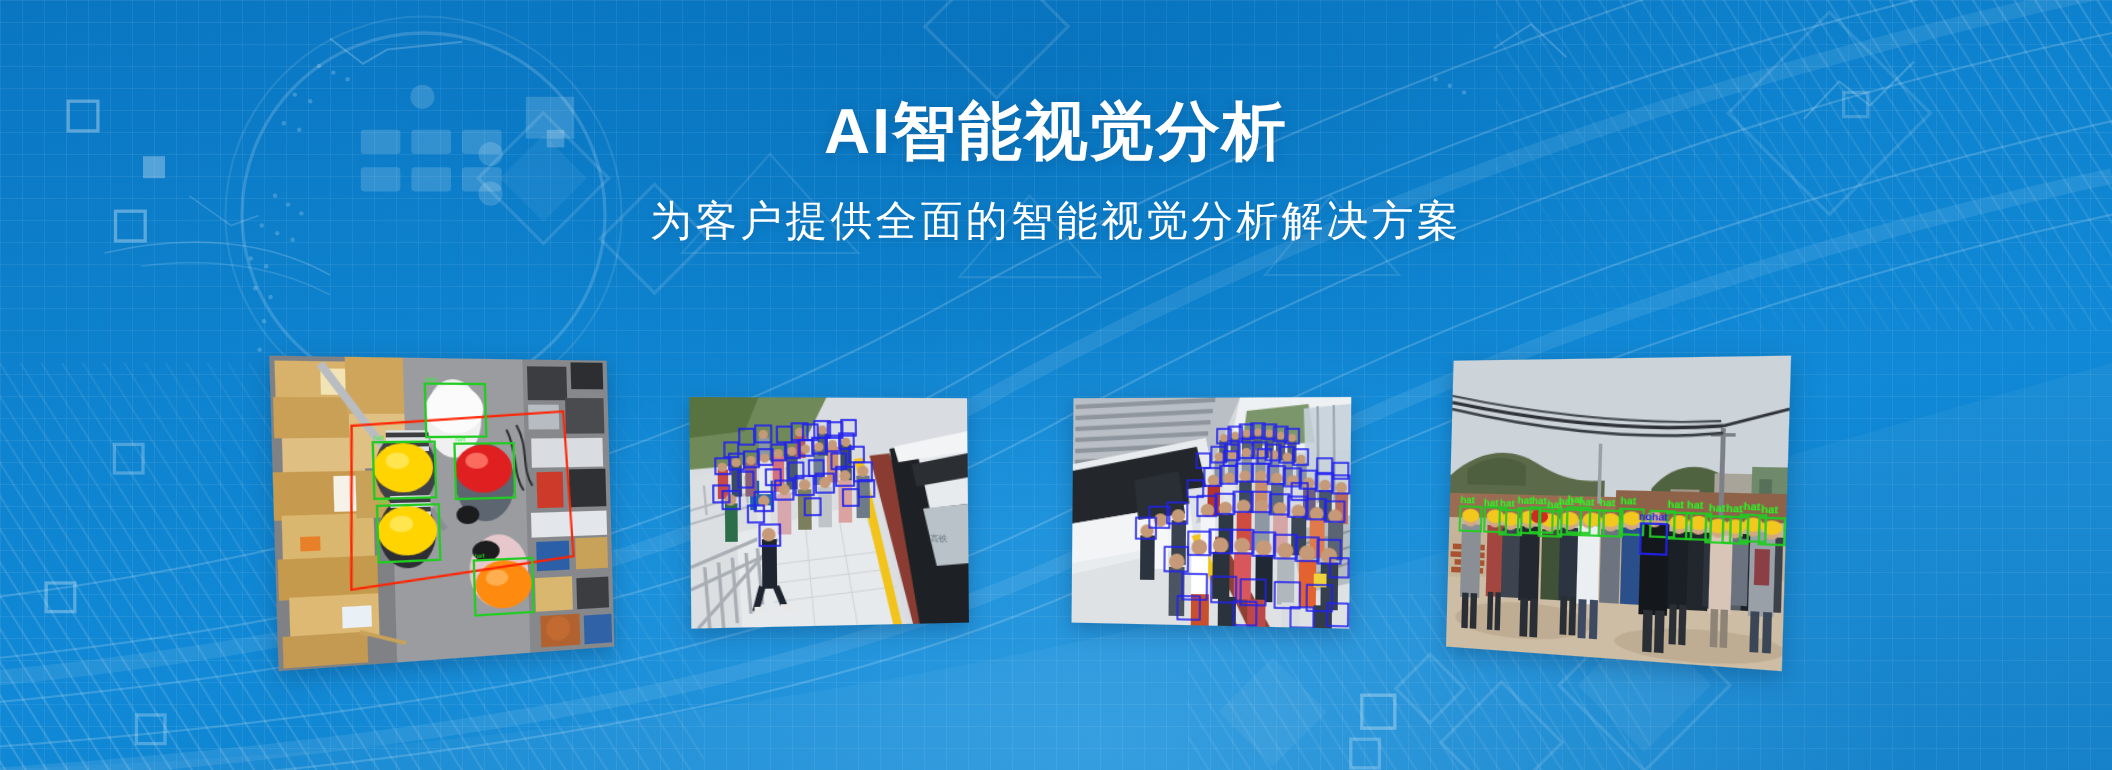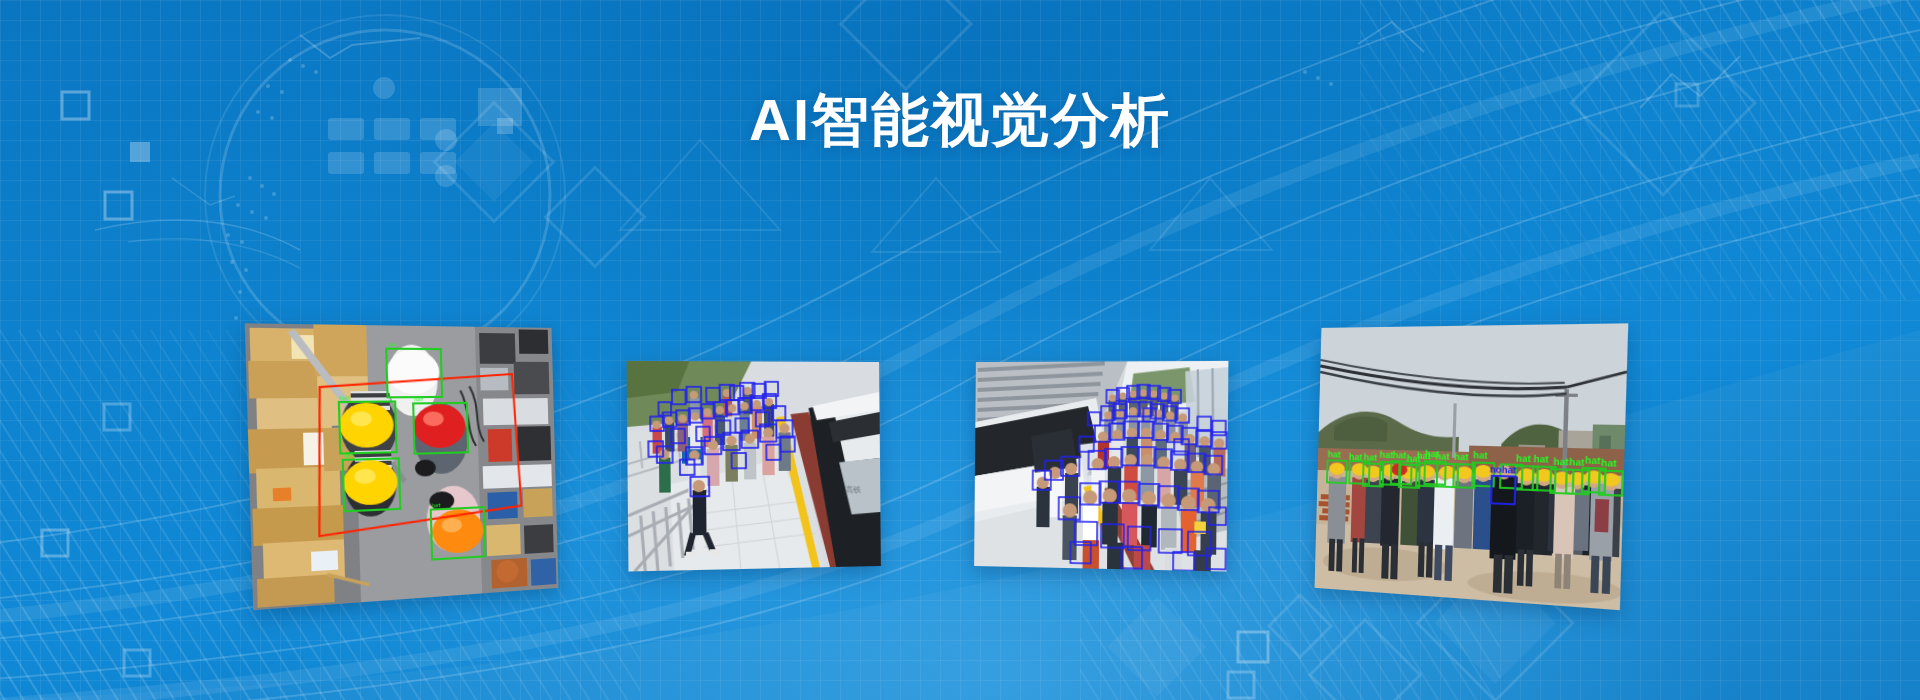--- a/index.html
+++ b/index.html
@@ -243,20 +243,21 @@
         </mask>
       </defs>
       <rect x="0" y="300" width="700" height="400" fill="url(#hatchpat)" mask="url(#maskBL)"></rect>
       <rect x="1320" y="0" width="600" height="320" fill="url(#hatchpat)" mask="url(#maskTR)"></rect>
       <rect x="1080" y="540" width="420" height="200" fill="url(#hatchpat)" opacity="0.45"></rect>
     </svg>
   </div>
 
   <div id="text-block">
     <div id="main-title">AI智能视觉分析</div>
+    <div id="sub-title">为客户提供全面的智能视觉分析解决方案</div>
   </div>
 
   <div id="photo-strip">
 
     <div class="card" id="card-1">
       <div class="frame">
         <div class="photo">
           <svg viewBox="0 0 290 260" preserveAspectRatio="none">
 
             <rect width="290" height="260" fill="#8e9093"></rect>

